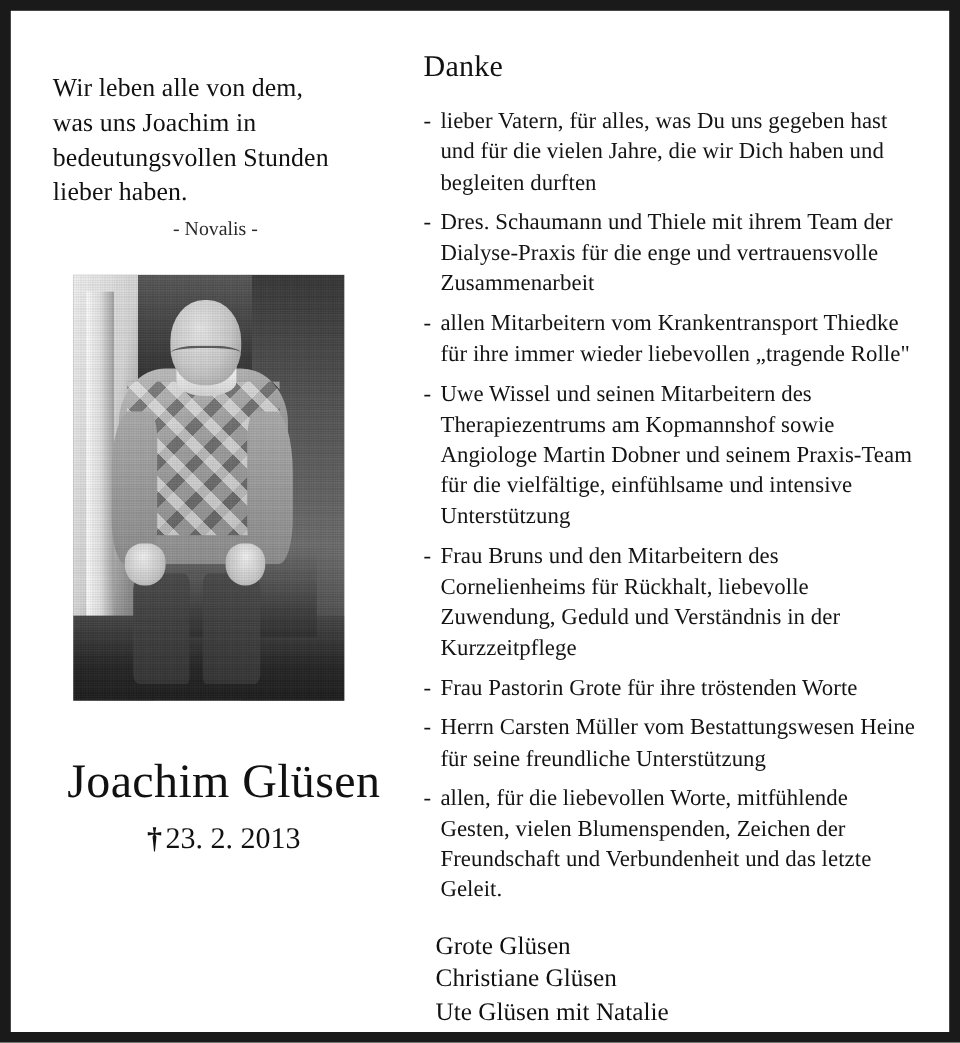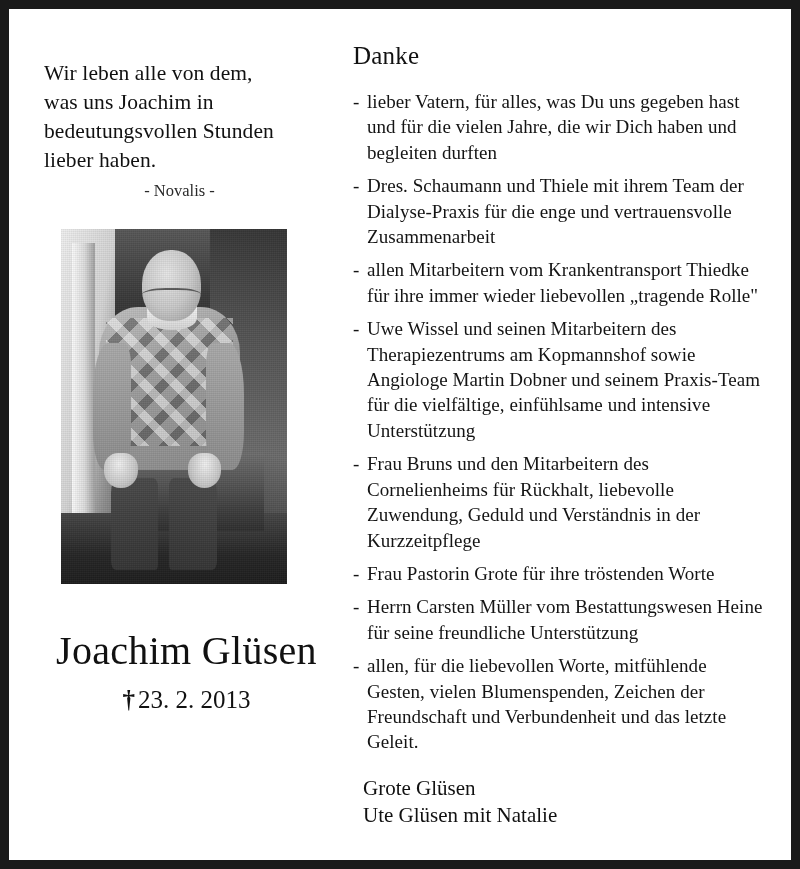--- a/index.html
+++ b/index.html
@@ -307,19 +307,20 @@
           <span class="item-text">Herrn Carsten Müller vom Bestattungswesen Heine für seine freundliche Unterstützung</span>
         </li>
         <li class="thanks-item">
           <span class="bullet-dash">-</span>
           <span class="item-text">allen, für die liebevollen Worte, mitfühlende Gesten, vielen Blumenspenden, Zeichen der Freundschaft und Verbundenheit und das letzte Geleit.</span>
         </li>
       </ul>
 
       <div id="signature-block">
         <span class="sig-line">Grote Glüsen</span>
+        <span class="sig-line">Christiane Glüsen</span>
         <span class="sig-line">Ute Glüsen mit Natalie</span>
 
       </div>
 
     </div>
   </div>
 </div>
 
 </body></html>

